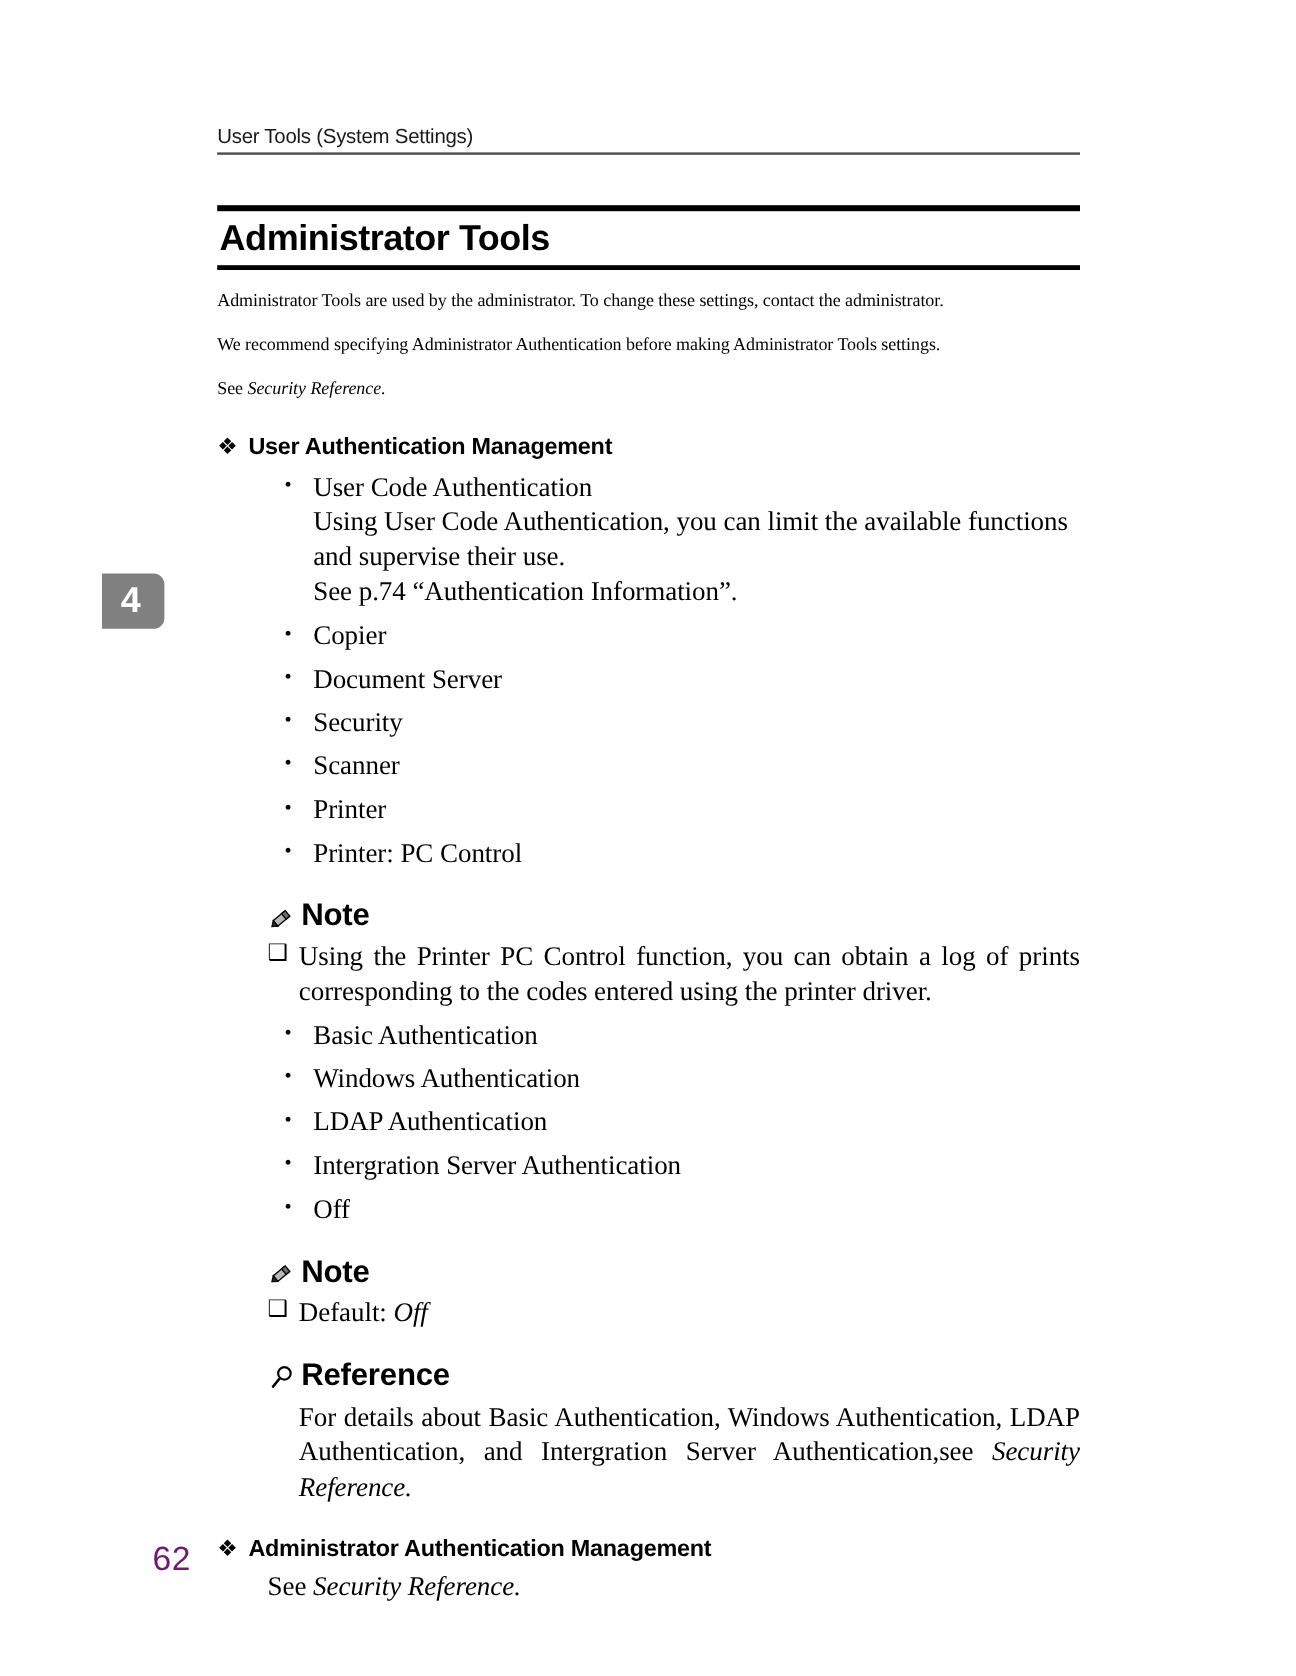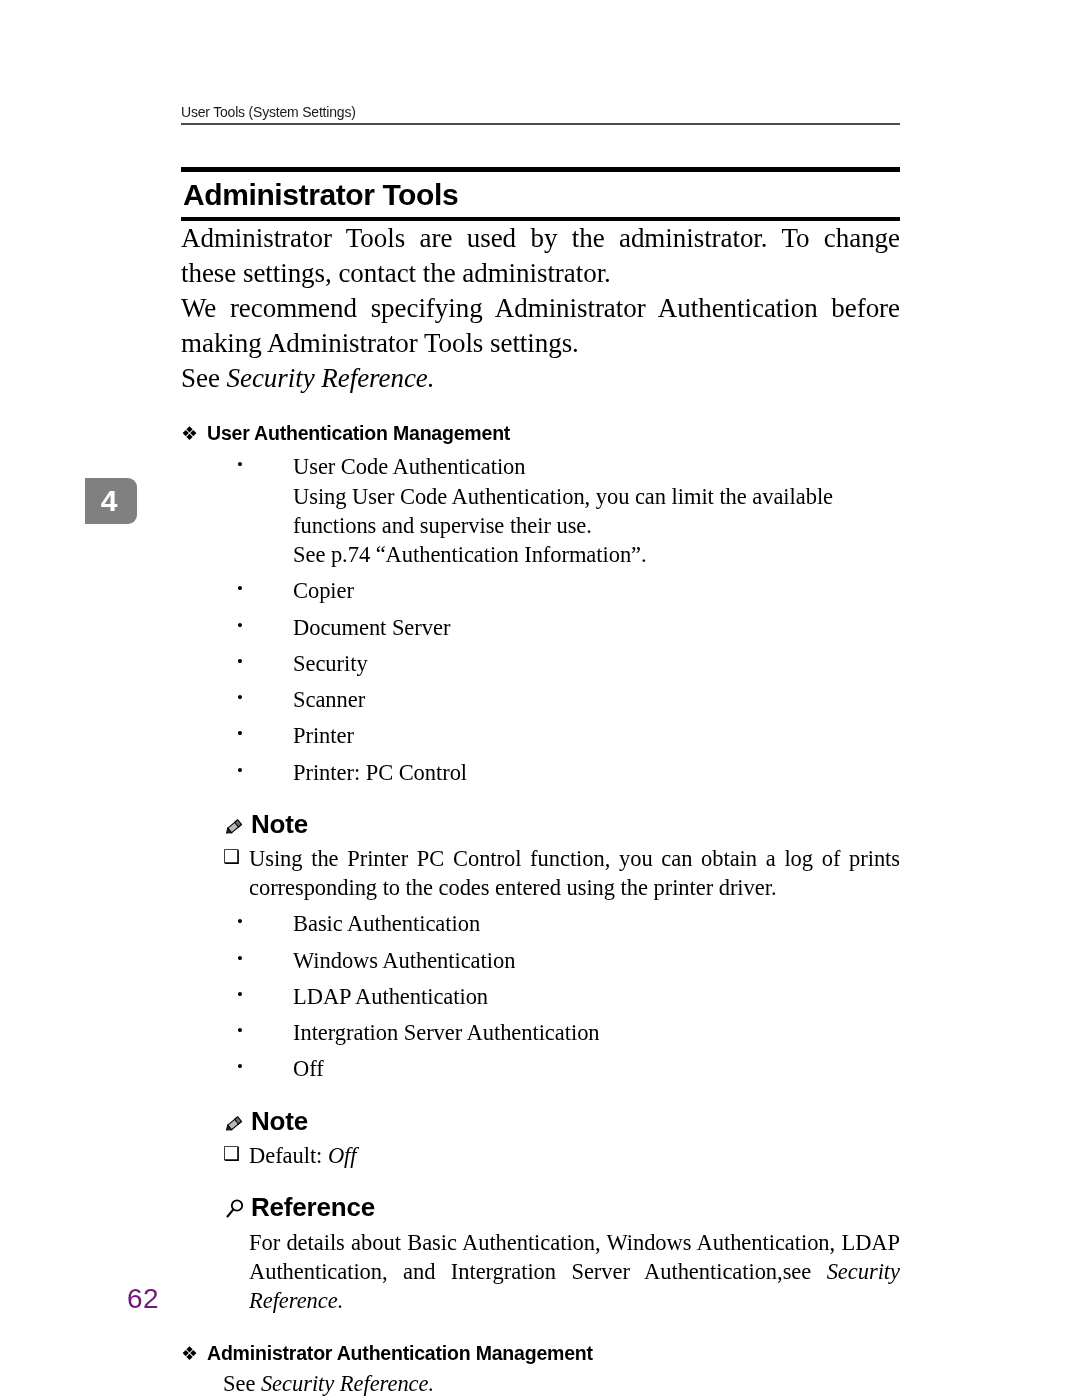--- a/index.html
+++ b/index.html
@@ -41,21 +41,21 @@
   .content {
     position: absolute;
     left: 181px;
     top: 104px;
     width: 719px;
   }
 
   
   .running-head {
     font-family: "Liberation Sans", "DejaVu Sans", sans-serif;
-    font-size: 14px;
+    font-size: 17px;
     letter-spacing: -0.2px;
     color: #1a1a1a;
     padding-bottom: 3px;
   }
   .rule-thin {
     height: 1.5px;
     background: #4d4d4d;
     width: 100%;
   }
 
@@ -77,23 +77,24 @@
     font-family: "Liberation Sans", "DejaVu Sans", sans-serif;
     font-weight: bold;
     font-size: 30px;
     letter-spacing: -0.4px;
     padding: 7px 0 7px 2px;
     line-height: 1.05;
   }
 
   
   .para {
-    font-size: 27px;
+    font-size: 15px;
     line-height: 1.30;
     text-align: justify;
+    margin-top: 17px;
     letter-spacing: -0.05px;
   }
   .para em, .it { font-style: italic; }
 
   
   .diamond-heading {
     font-family: "Liberation Sans", "DejaVu Sans", sans-serif;
     font-weight: bold;
     font-size: 19.5px;
     letter-spacing: -0.2px;
@@ -124,21 +125,21 @@
   }
   .bullet-item .glyph {
     flex: 0 0 24px;
     width: 24px;
     text-align: left;
     padding-left: 56px;
     box-sizing: content-box;
     font-size: 17px;
     line-height: 1.55;
   }
-  .bullet-item .btext { flex: 1 1 auto; margin-left: 32px; }
+  .bullet-item .btext { flex: 1 1 auto; }
   .bullet-item .btext .sub {
     display: block;
   }
 
   
   .callout-head {
     font-family: "Liberation Sans", "DejaVu Sans", sans-serif;
     font-weight: bold;
     font-size: 26px;
     letter-spacing: -0.2px;

